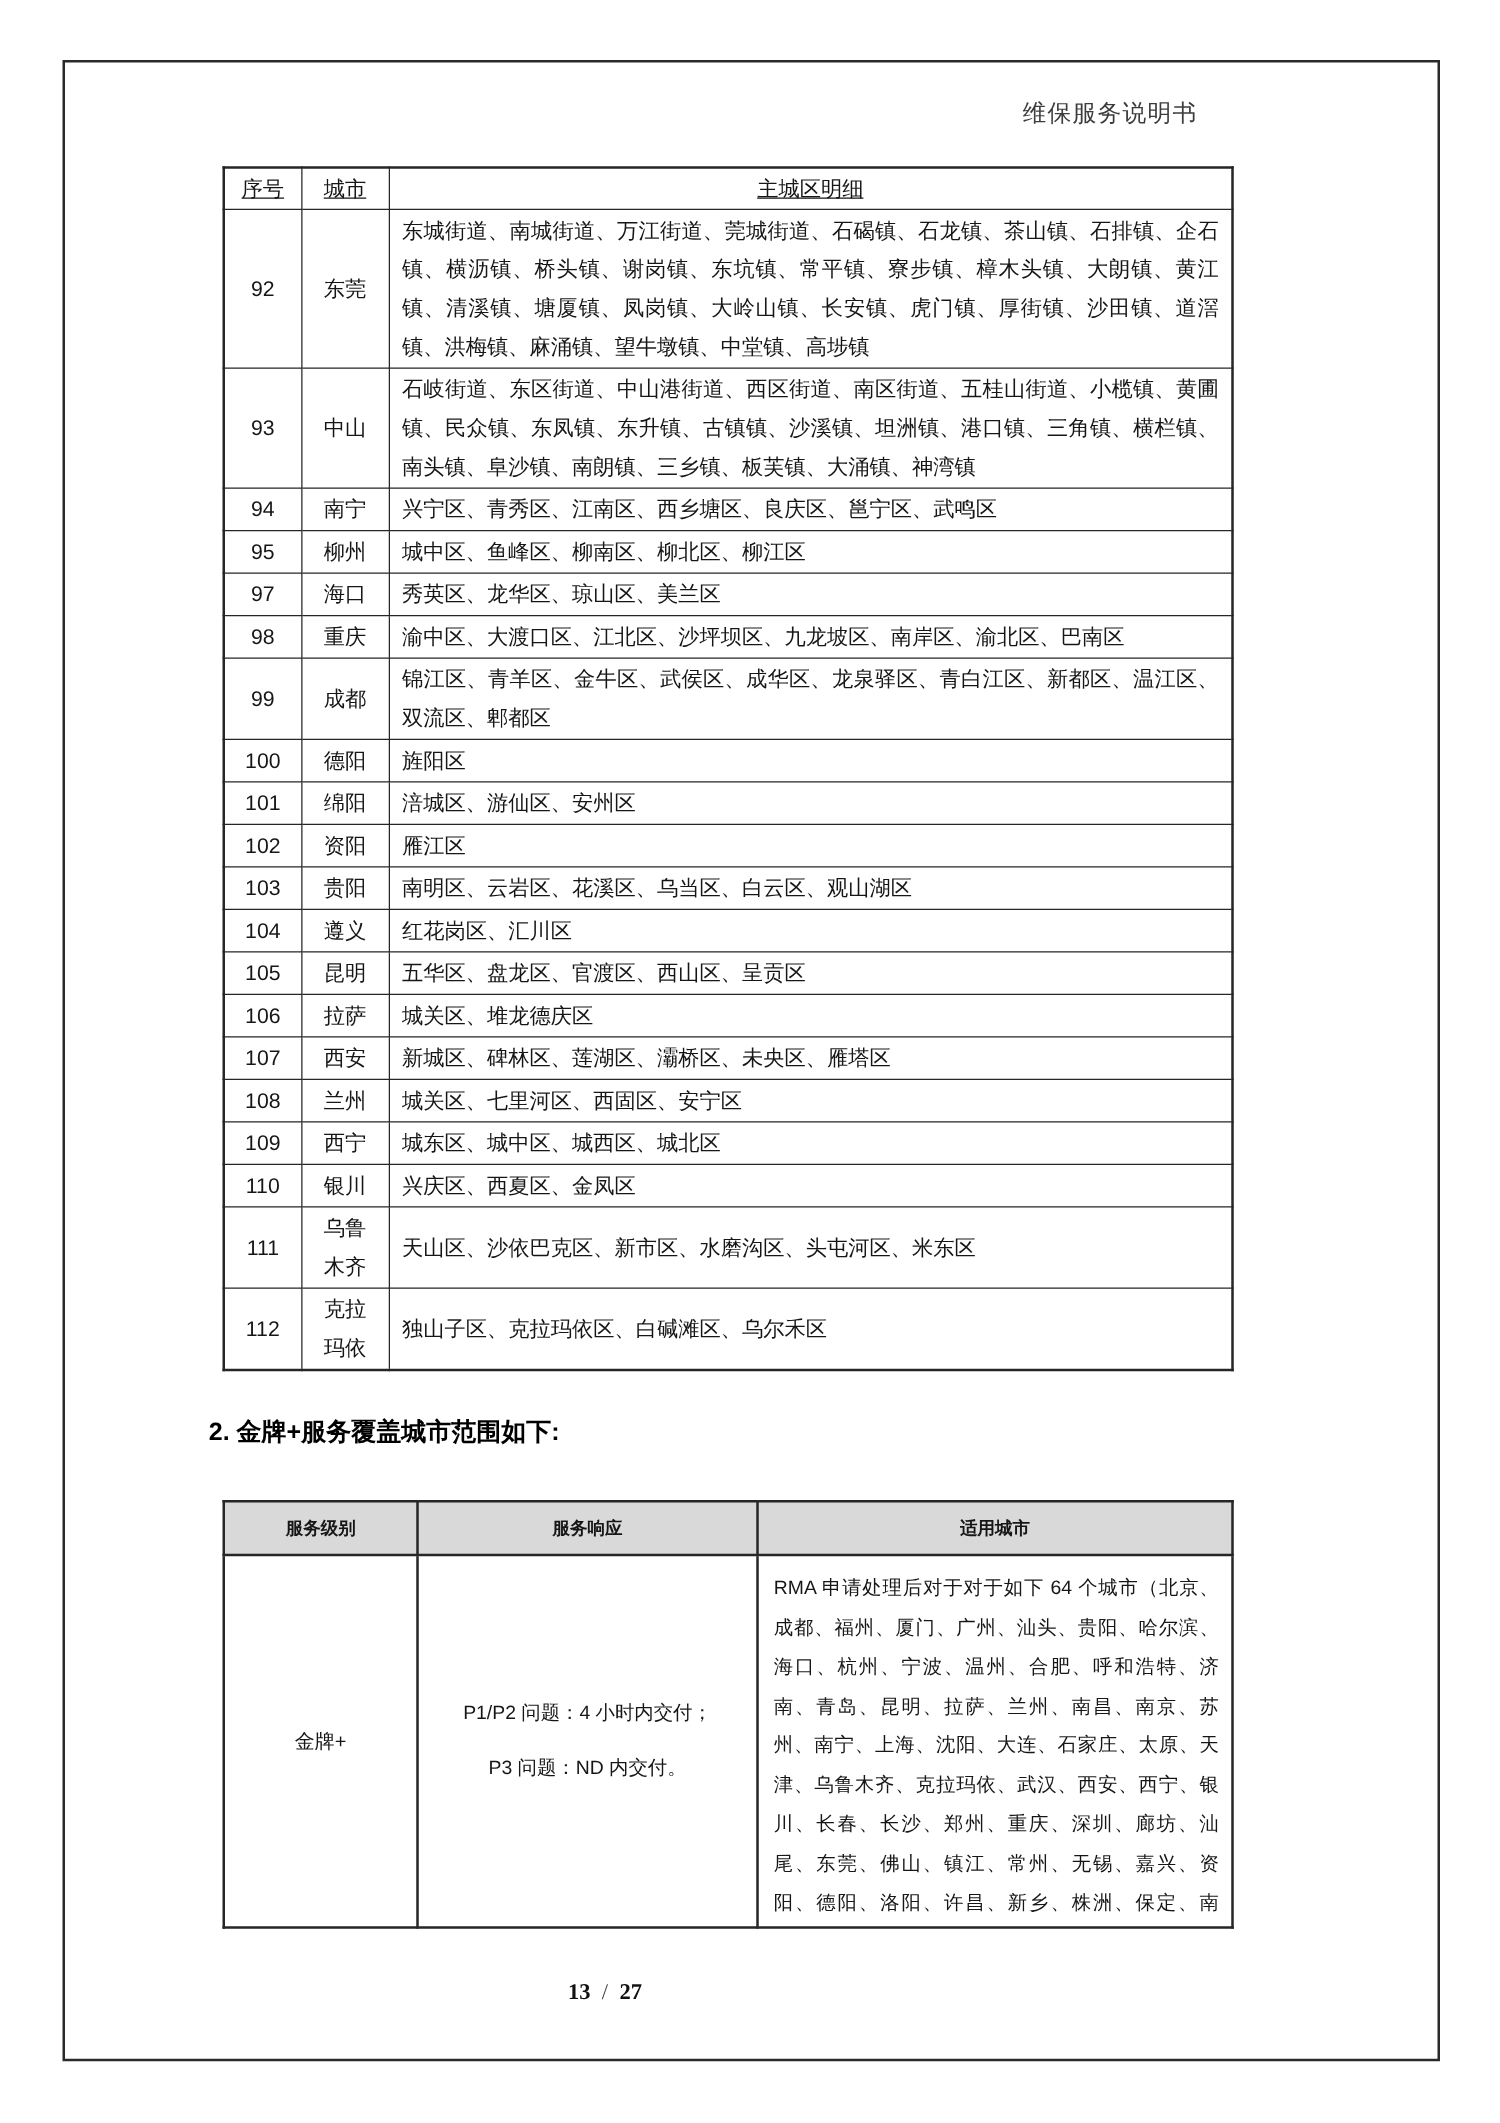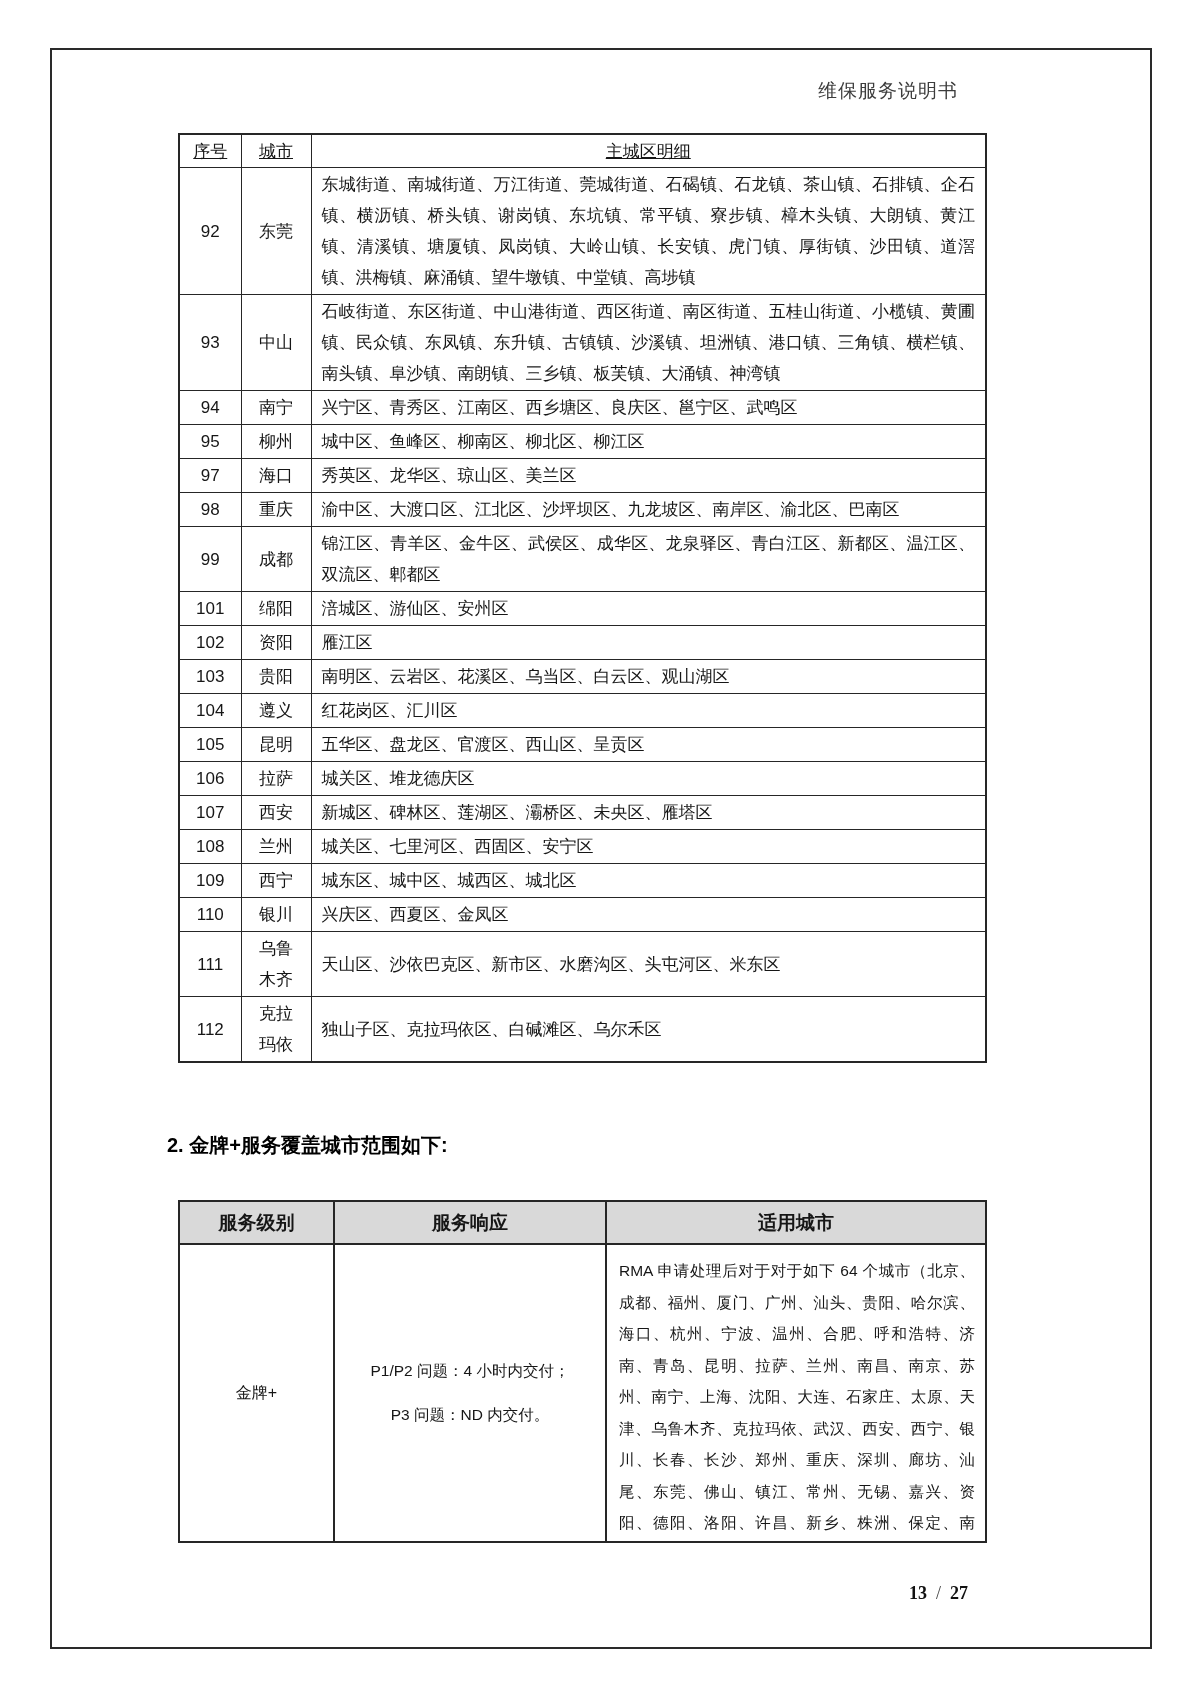--- a/index.html
+++ b/index.html
@@ -50,21 +50,21 @@
   #service-table {
     position:absolute; left:178px; top:1200px; width:807px;
     border-collapse:collapse; table-layout:fixed;
     color:#161616;
     border:2px solid #262626;
   }
   #service-table th, #service-table td {
     border:2px solid #262626;
   }
   #service-table th {
-    background:#d9d9d9; font-weight:bold; font-size:19px; height:39px; text-align:center;
+    background:#d9d9d9; font-weight:bold; font-size:14px; height:39px; text-align:center;
   }
   #service-table td.cell-level {
     text-align:center; font-size:16px; vertical-align:middle;
   }
   #service-table td.cell-response {
     text-align:center; font-size:15.5px; vertical-align:middle;
     padding:0 35px; line-height:38px;
   }
   #service-table td.cell-response p { margin:0; }
   #service-table td.cell-response p.second { margin-top:6px; }
@@ -73,21 +73,21 @@
   }
   #service-table td.cell-cities .clip {
     height:284px; overflow:hidden;
     font-size:15.5px; line-height:31.5px;
     text-align:justify; word-break:break-all;
   }
 
   
   .page-footer {
     position:absolute; top:1583px; left:0; width:968px;
-    text-align:right; font-size:18px;
+    text-align:center; font-size:18px;
   }
   .page-footer .num {
     font-family:"Liberation Serif", serif; font-weight:bold; color:#111;
   }
   .page-footer .sep {
     font-family:"Liberation Serif", serif; color:#444; padding:0 9px;
   }
 </style>
 </head>
 <body>
@@ -146,20 +146,25 @@
     <td class="col-city">重庆</td>
     <td class="col-detail">渝中区、大渡口区、江北区、沙坪坝区、九龙坡区、南岸区、渝北区、巴南区</td>
   </tr>
 
   <tr>
     <td class="col-no">99</td>
     <td class="col-city">成都</td>
     <td class="col-detail">锦江区、青羊区、金牛区、武侯区、成华区、龙泉驿区、青白江区、新都区、温江区、双流区、郫都区</td>
   </tr>
 
+  <tr>
+    <td class="col-no">100</td>
+    <td class="col-city">德阳</td>
+    <td class="col-detail">旌阳区</td>
+  </tr>
 
   <tr>
     <td class="col-no">101</td>
     <td class="col-city">绵阳</td>
     <td class="col-detail">涪城区、游仙区、安州区</td>
   </tr>
 
   <tr>
     <td class="col-no">102</td>
     <td class="col-city">资阳</td>

